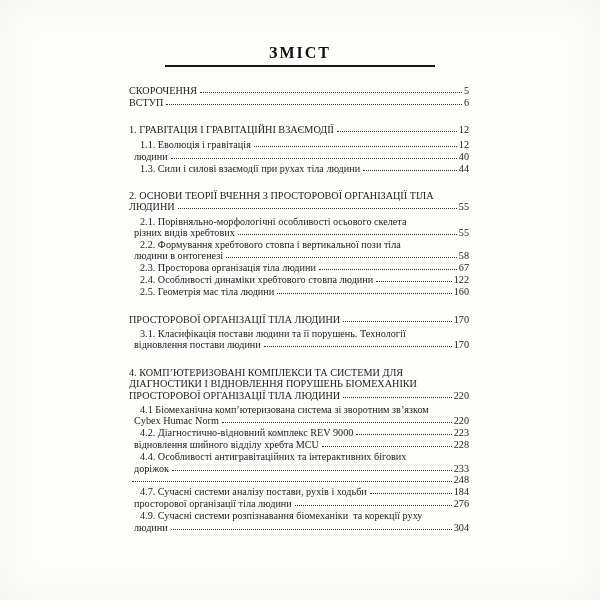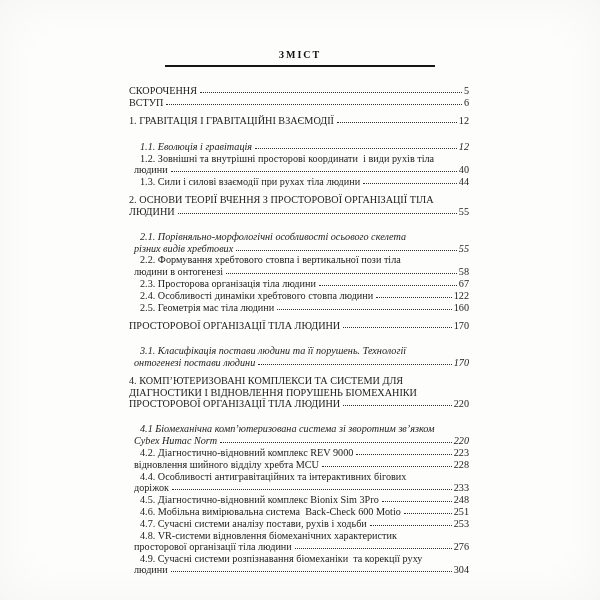--- a/index.html
+++ b/index.html
@@ -9,34 +9,34 @@
     font-family:"Liberation Serif","DejaVu Serif",serif;
   }
   .page{
     position:relative;width:600px;height:600px;
     background:#fdfdfc;
     box-shadow:inset 0 0 50px rgba(0,0,0,0.035);
     color:#1c1c1c;
   }
   .title-wrap{padding-top:44px;text-align:center;}
   .title{
-    font-size:10px;font-weight:bold;letter-spacing:2px;
+    font-size:16px;font-weight:bold;letter-spacing:2px;
     color:#111;display:inline-block;
   }
   .title-rule{
     width:270px;height:2px;background:#161616;margin:3px auto 0;
   }
   .toc{
     position:absolute;left:129px;top:85px;width:340px;
     font-size:10.2px;line-height:11.4px;color:#1b1b1b;
   }
   .entry{margin-top:0.5px;text-align:center;}
   .entry:first-child{margin-top:0;}
-  .entry.sec{margin-top:7px;}
-  .entry.sec + .entry{margin-top:14px;font-style:italic;}
+  .entry.sec{margin-top:16px;}
+  .entry.sec + .entry{margin-top:3px;}
   .line{display:flex;align-items:baseline;}
   .txt{flex:0 0 auto;white-space:pre;}
   .l1 .line.first .txt{padding-left:11px;}
   .l1 .line:not(.first) .txt{padding-left:5px;}
   .leader{
     flex:1 1 auto;min-width:6px;height:0;
     border-bottom:1.2px dotted #2d2d2d;
     margin:0 2px 0 3px;position:relative;top:-1px;
   }
   .pg{flex:0 0 auto;white-space:pre;}
@@ -72,23 +72,20 @@
         </div>
       </div>
       <div class="entry l1">
         <div class="line first last">
           <span class="txt">1.1. Еволюція і гравітація</span>
           <span class="leader"></span>
           <span class="pg">12</span>
         </div>
       </div>
       <div class="entry l1">
-        <div class="line first">
-          <span class="txt">1.2. Зовнішні та внутрішні просторові координати  і види рухів тіла</span>
-        </div>
         <div class="line last">
           <span class="txt">людини</span>
           <span class="leader"></span>
           <span class="pg">40</span>
         </div>
       </div>
       <div class="entry l1">
         <div class="line first last">
           <span class="txt">1.3. Сили і силові взаємодії при рухах тіла людини</span>
           <span class="leader"></span>
@@ -151,21 +148,21 @@
           <span class="txt">ПРОСТОРОВОЇ ОРГАНІЗАЦІЇ ТІЛА ЛЮДИНИ</span>
           <span class="leader"></span>
           <span class="pg">170</span>
         </div>
       </div>
       <div class="entry l1">
         <div class="line first">
           <span class="txt">3.1. Класифікація постави людини та її порушень. Технології</span>
         </div>
         <div class="line last">
-          <span class="txt">онтогенезі постави людини</span>
+          <span class="txt">відновлення постави людини</span>
           <span class="leader"></span>
           <span class="pg">170</span>
         </div>
       </div>
       <div class="entry l0 sec">
         <div class="line first">
           <span class="txt">4. КОМП’ЮТЕРИЗОВАНІ КОМПЛЕКСИ ТА СИСТЕМИ ДЛЯ</span>
         </div>
         <div class="line">
           <span class="txt">ДІАГНОСТИКИ І ВІДНОВЛЕННЯ ПОРУШЕНЬ БІОМЕХАНІКИ</span>
@@ -205,43 +202,32 @@
           <span class="txt">4.4. Особливості антигравітаційних та інтерактивних бігових</span>
         </div>
         <div class="line last">
           <span class="txt">доріжок</span>
           <span class="leader"></span>
           <span class="pg">233</span>
         </div>
       </div>
       <div class="entry l1">
         <div class="line first last">
-          <span class="txt">4.5. Діагностично-відновний комплекс Bionix Sim 3Pro</span>
           <span class="leader"></span>
           <span class="pg">248</span>
         </div>
       </div>
       <div class="entry l1">
         <div class="line first last">
-          <span class="txt">4.6. Мобільна вимірювальна система  Back-Check 600 Motio</span>
-          <span class="leader"></span>
-          <span class="pg">251</span>
-        </div>
-      </div>
-      <div class="entry l1">
-        <div class="line first last">
           <span class="txt">4.7. Сучасні системи аналізу постави, рухів і ходьби</span>
           <span class="leader"></span>
-          <span class="pg">253</span>
-        </div>
-      </div>
-      <div class="entry l1">
-        <div class="line first">
-          <span class="txt">4.8. VR-системи відновлення біомеханічних характеристик</span>
-        </div>
+          <span class="pg">184</span>
+        </div>
+      </div>
+      <div class="entry l1">
         <div class="line last">
           <span class="txt">просторової організації тіла людини</span>
           <span class="leader"></span>
           <span class="pg">276</span>
         </div>
       </div>
       <div class="entry l1">
         <div class="line first">
           <span class="txt">4.9. Сучасні системи розпізнавання біомеханіки  та корекції руху</span>
         </div>

